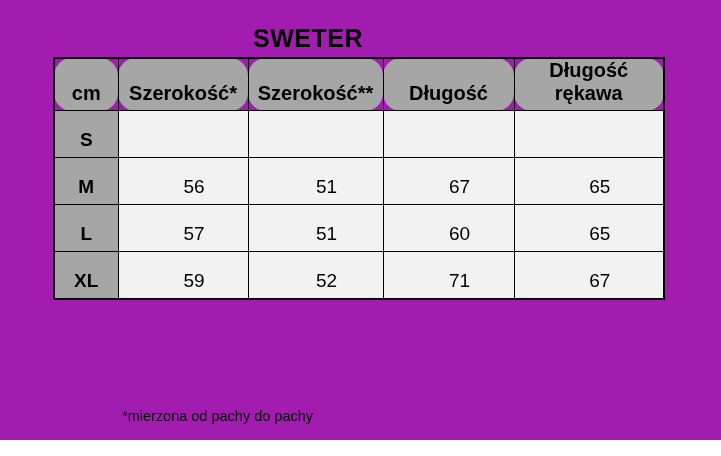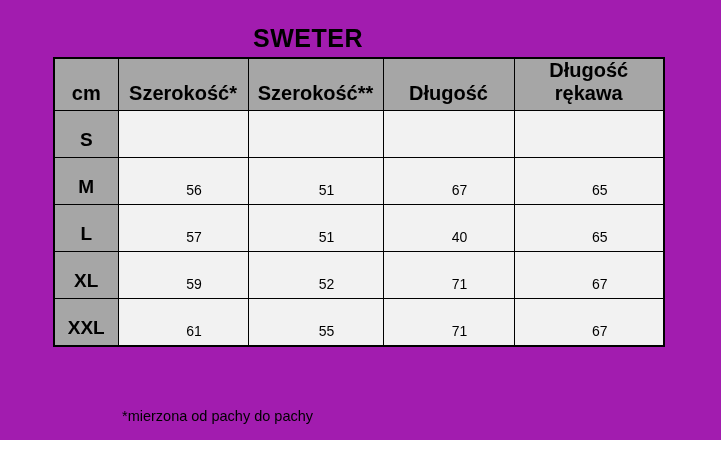--- a/index.html
+++ b/index.html
@@ -49,31 +49,32 @@
     padding: 0 2px 5px 2px;
     overflow: hidden;
   }
   table.size-chart tr { height: 47px; }
   table.size-chart thead th {
     background: var(--header-bg);
     font-weight: bold;
     font-size: 20px;
     line-height: 1.15;
     white-space: pre-line; 
+    border-radius: 18px;
   }
   table.size-chart tbody th {
     background: var(--header-bg);
     font-weight: bold;
     font-size: 19px;
     padding-bottom: 6px;
   }
   table.size-chart tbody td {
     background: var(--cell-bg);
     font-weight: normal;
-    font-size: 14px;
+    font-size: 19px;
     padding-bottom: 6px;
     padding-left: 24px;
   }
   .footnotes {
     position: absolute;
     left: 122px;
     top: 408px;
     font-size: 14.5px;
     line-height: 17.5px;
     white-space: nowrap;
@@ -116,34 +117,27 @@
         <th>M</th>
         <td>56</td>
         <td>51</td>
         <td>67</td>
         <td>65</td>
       </tr>
       <tr>
         <th>L</th>
         <td>57</td>
         <td>51</td>
-        <td>40</td>
+        <td>60</td>
         <td>65</td>
       </tr>
       <tr>
         <th>XL</th>
         <td>59</td>
         <td>52</td>
-        <td>71</td>
-        <td>67</td>
-      </tr>
-      <tr>
-        <th>XXL</th>
-        <td>61</td>
-        <td>55</td>
         <td>71</td>
         <td>67</td>
       </tr>
     </tbody>
   </table>
 
   <div class="footnotes">
     <div>*mierzona od pachy do pachy</div>
   </div>
 

